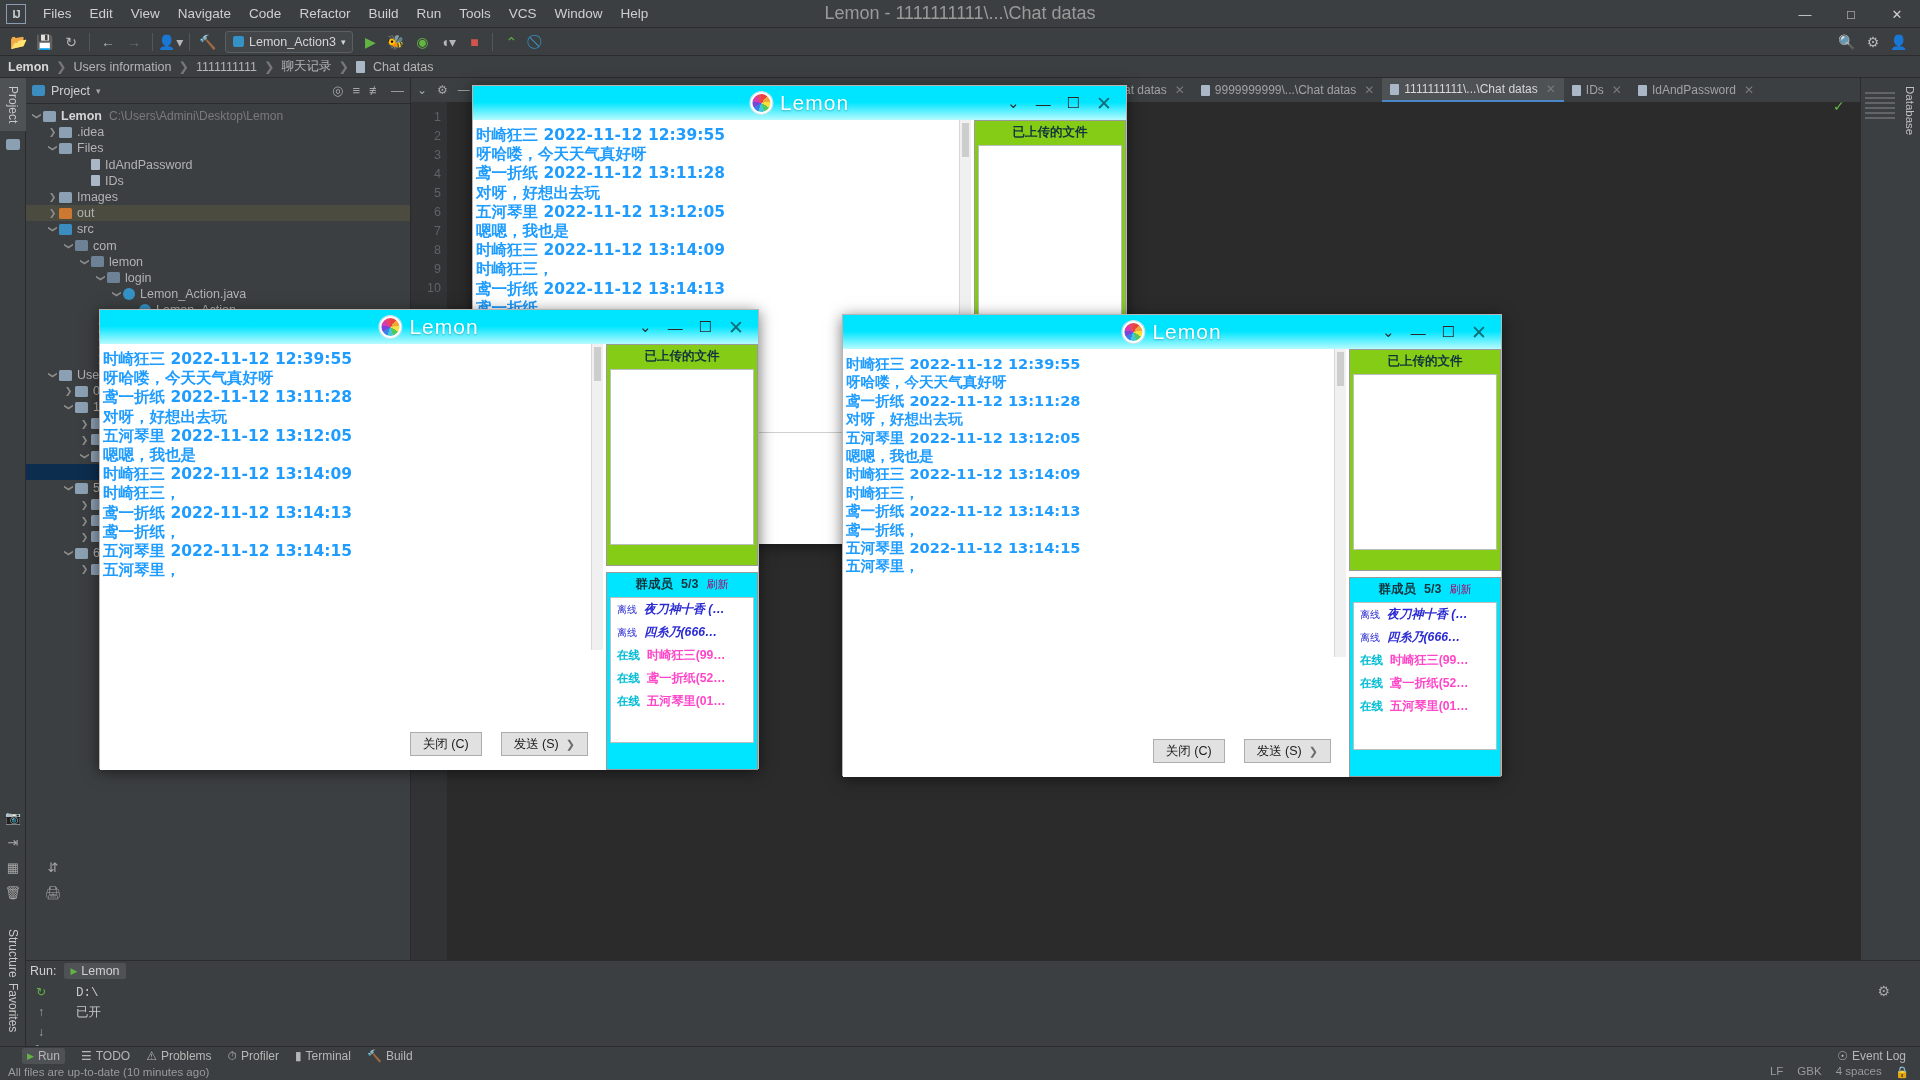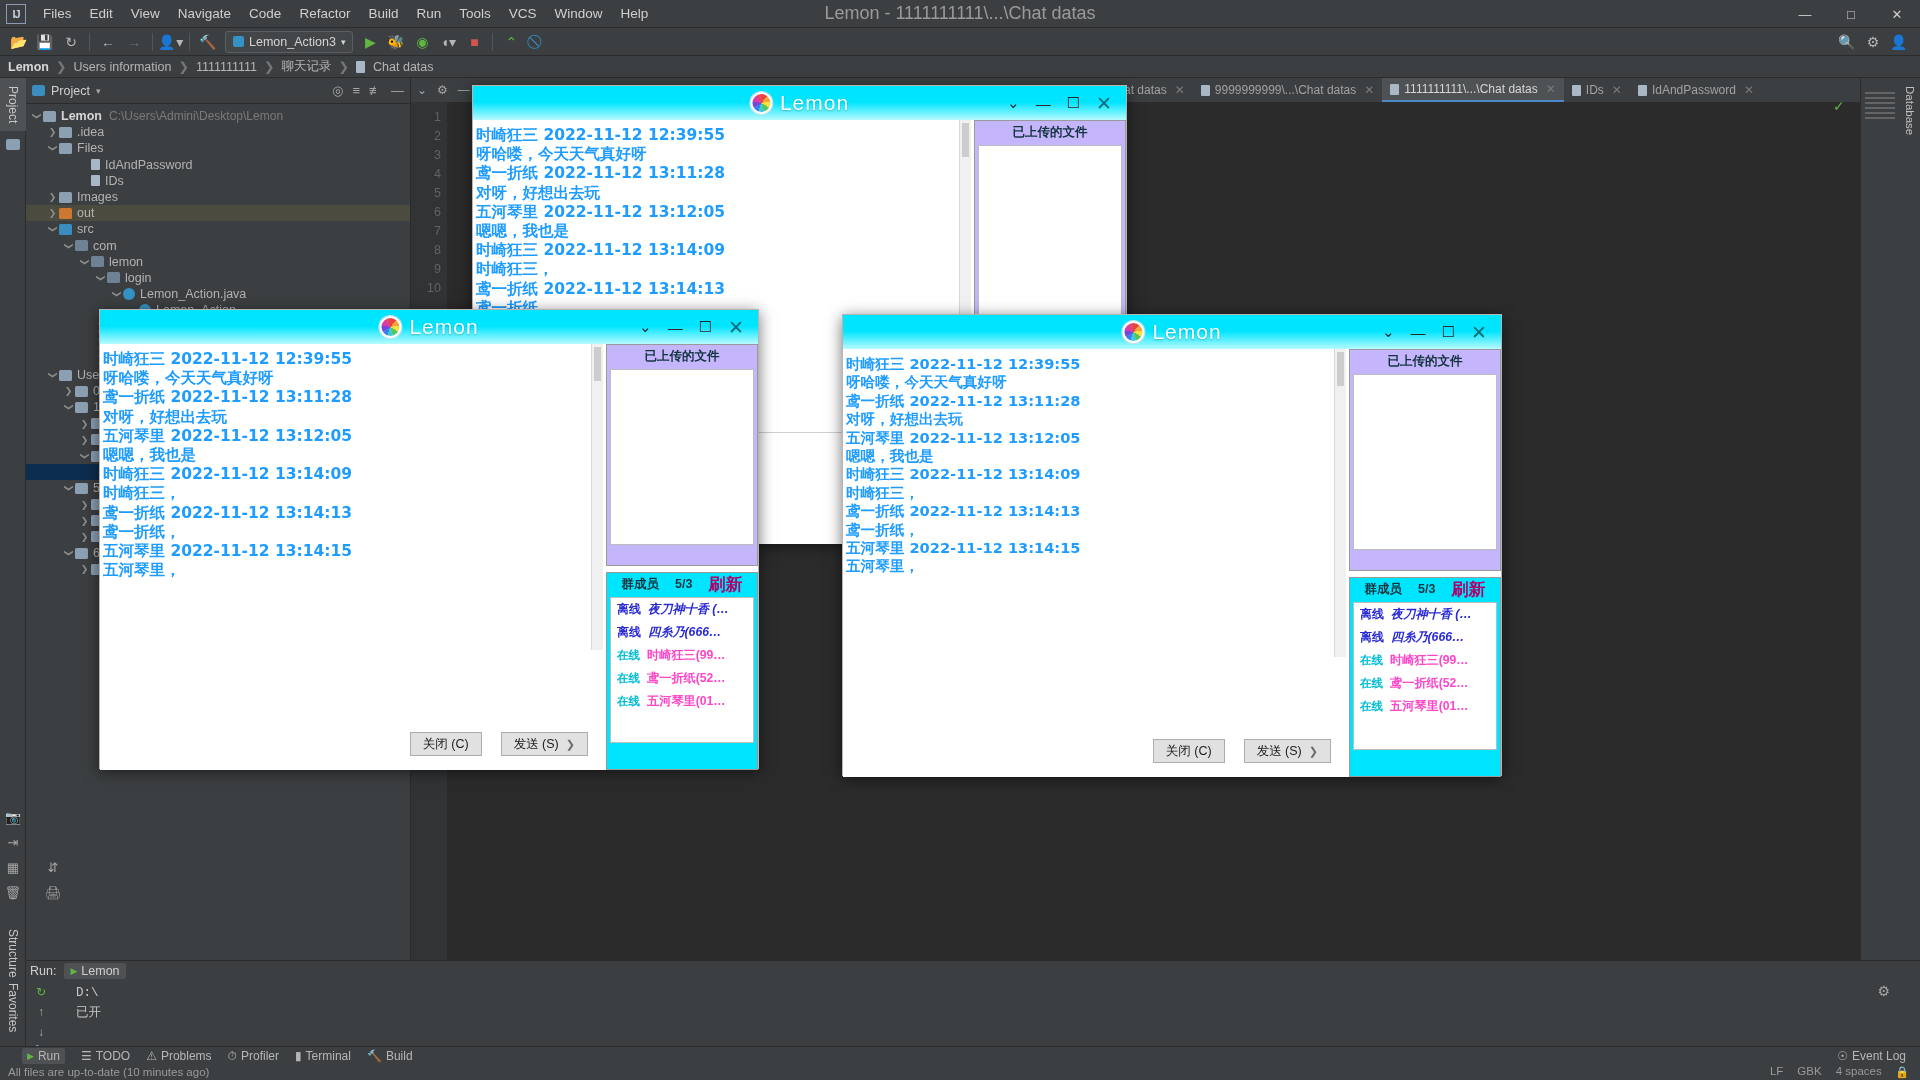--- a/index.html
+++ b/index.html
@@ -152,35 +152,35 @@
   .chatline.small { font-size:14.6px; line-height:18.4px; }
   .inputarea { position:absolute; background:#fff; border-top:1px solid #d0d0d0;
     font-size:13.5px; color:#222; padding:6px 8px; }
   .btnrow { position:absolute; display:flex; gap:19px; }
   .jbtn { height:24px; min-width:64px; padding:0 12px; background:#e1e1e1;
     border:1px solid #adadad; font-size:12.5px; color:#1b1b1b; display:flex;
     align-items:center; justify-content:center; gap:7px; }
   .jbtn .chev { color:#6b6b6b; font-size:11px; }
 
   
-  .uppanel { position:absolute; background:#c4b5fd; border:1px solid #9a9a9a; }
+  .uppanel { position:absolute; background:#84cc16; border:1px solid #9a9a9a; }
   .uppanel .hd { height:22px; display:flex; align-items:center; justify-content:center;
     font-size:12.5px; font-weight:bold; color:#13343d; }
   .uppanel .lst { position:absolute; left:3px; right:3px; background:#fff;
     border:1px solid #bdbdbd; }
 
   .memberpanel { position:absolute; background:#00e5ff; border:1px solid #9a9a9a; }
   .mp-hd { height:22px; display:flex; align-items:center; justify-content:center;
-    gap:16px; font-size:12.5px; font-weight:bold; color:#13343d; }
-  .mp-hd .refresh { color:#b0006a; font-size:17px; font-weight:bold;text-align:right; }
+    gap:8px; font-size:12.5px; font-weight:bold; color:#13343d; }
+  .mp-hd .refresh { color:#b0006a; font-size:11px; font-weight:normal;text-align:right; }
   .mp-list { position:absolute; left:3px; right:3px; background:#fff;
     border:1px solid #bdbdbd; overflow:hidden; }
   .mrow { display:flex; align-items:center; gap:7px; padding:3px 6px; font-size:12.2px;
     white-space:nowrap; }
-  .mst-off { color:#2b2bd4; font-weight:bold; font-size:12px; }
+  .mst-off { color:#2b2bd4; font-weight:normal; font-size:10px; }
   .mst-on  { color:#00bcd4; font-weight:bold; font-size:11.5px; }
   .mname-off { color:#2b2bd4; font-weight:bold;font-style:italic; }
   .mname-on  { color:#ff46c8; font-weight:bold; }
 
   
   .vscroll { position:absolute; width:12px; background:#f0f0f0; border-left:1px solid #d8d8d8; }
   .vscroll i { position:absolute; left:2px; right:2px; top:3px; height:34px;
     background:#cdcdcd; display:block; }
 </style>
 </head>

